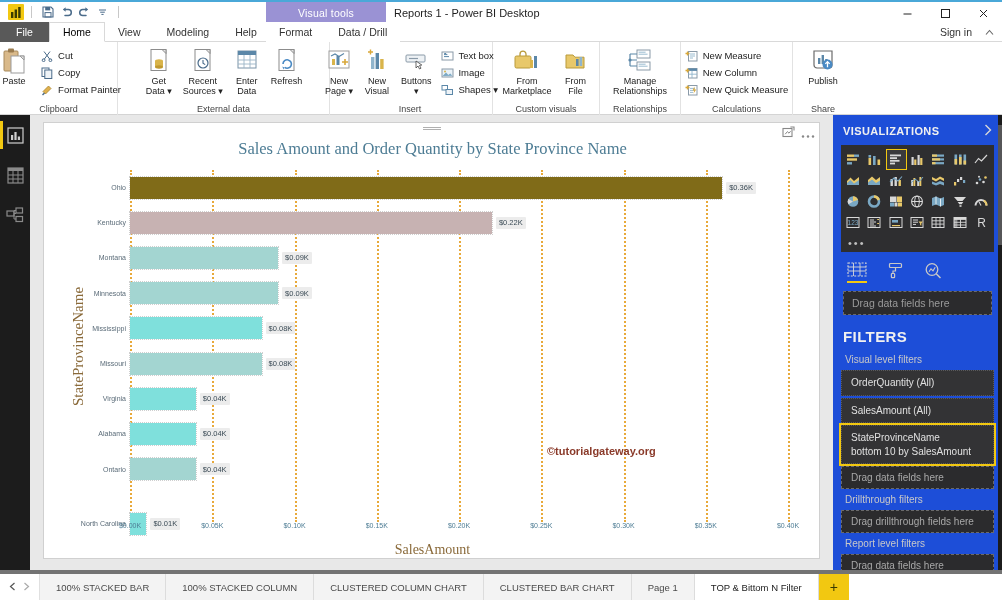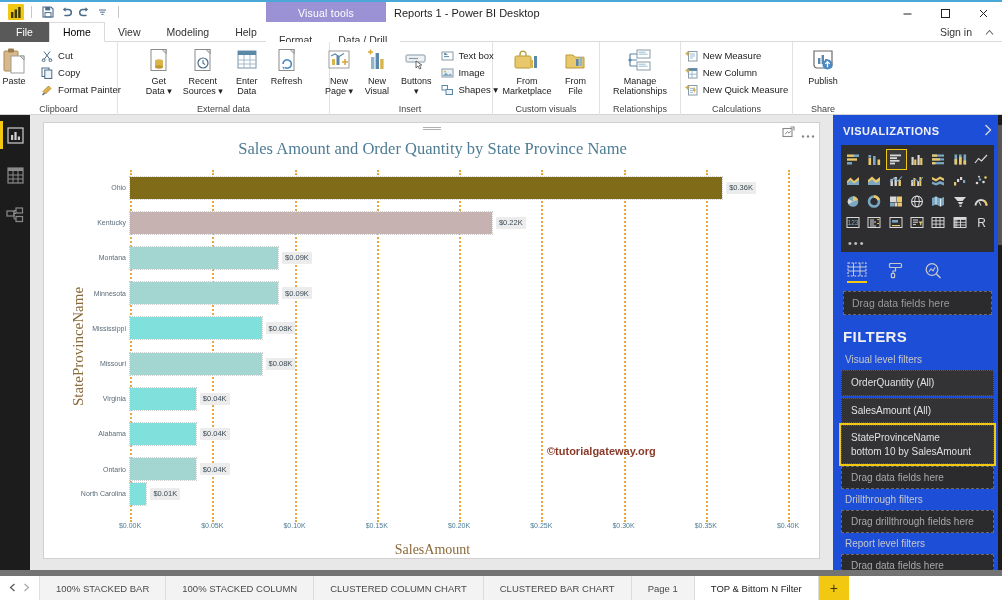--- a/index.html
+++ b/index.html
@@ -57,21 +57,21 @@
   .rt {
     display: flex; align-items: center; padding: 0 13px;
     font-size: 10.5px; color: #333; height: 20px; white-space: nowrap;
   }
   .rt.file { background: #595959; color: #fff; padding: 0 16px; }
   .rt.active {
     background: #ffffff; border: 1px solid #d9d9d9; border-bottom: 1px solid #fff;
     position: relative; z-index: 2; color: #000;
   }
   .rt-purple-group {
-    position: absolute; left: 266px; top: 8px; height: 20px;
+    position: absolute; left: 266px; top: 0; height: 20px;
     display: flex; background: #ffffff;
   }
   .rt-purple-group .rt { color: #333; }
   .signin {
     position: absolute; right: 30px; top: 0; height: 20px;
     display: flex; align-items: center; font-size: 10.5px; color: #333;
   }
   .ribbon-chev {
     position: absolute; right: 8px; top: 0; height: 20px;
     display: flex; align-items: center; color: #666; font-size: 9px;
@@ -240,21 +240,21 @@
   }
   .filter-card.hl { outline: 2px solid #f2c811; }
   .fdrop {
     margin: 2px 8px; padding: 5px 9px; background: #2b2b2d;
     border: 1px dashed #6a6a6a; font-size: 10px; color: #a8a8a8;
   }
 
   
   .pagebar {
     position: absolute; left: 0; top: 570px; width: 1002px; height: 30px;
-    background: #ffffff; border-top: 6px solid #737373;
+    background: #ffffff; border-top: 4px solid #737373;
     display: flex; align-items: stretch;
   }
   .nav-arrows {
     display: flex; align-items: center; gap: 7px; padding: 0 9px;
     color: #666; font-size: 8px; border-right: 1px solid #e0e0e0;
   }
   .ptab {
     display: flex; align-items: center; padding: 0 16px;
     font-size: 9.5px; color: #4a4a4a; background: #f3f3f3;
     border-right: 1px solid #dcdcdc; white-space: nowrap;
@@ -739,21 +739,21 @@
           <div class="bar-row" style="top: 253.088px; height: 21.824px;">
             <div class="cat-label">Alabama</div>
             <div class="bar" style="width: 65.8px; background: rgb(127, 224, 220);"></div>
             <div class="bar-label">$0.04K</div>
           </div>
           <div class="bar-row" style="top: 288.288px; height: 21.824px;">
             <div class="cat-label">Ontario</div>
             <div class="bar" style="width: 65.8px; background: rgb(163, 213, 209);"></div>
             <div class="bar-label">$0.04K</div>
           </div>
-          <div class="bar-row" style="top: 313px; height: 21.824px;">
+          <div class="bar-row" style="top: 343px; height: 21.824px;">
             <div class="cat-label">North Carolina</div>
             <div class="bar" style="width: 16.45px; background: rgb(127, 224, 220);"></div>
             <div class="bar-label">$0.01K</div>
           </div>
         </div>
 
       <div class="watermark">©tutorialgateway.org</div>
 
       <div class="xaxis" id="xaxis">
           <div class="xtick" style="left: 0px;">$0.00K</div>

